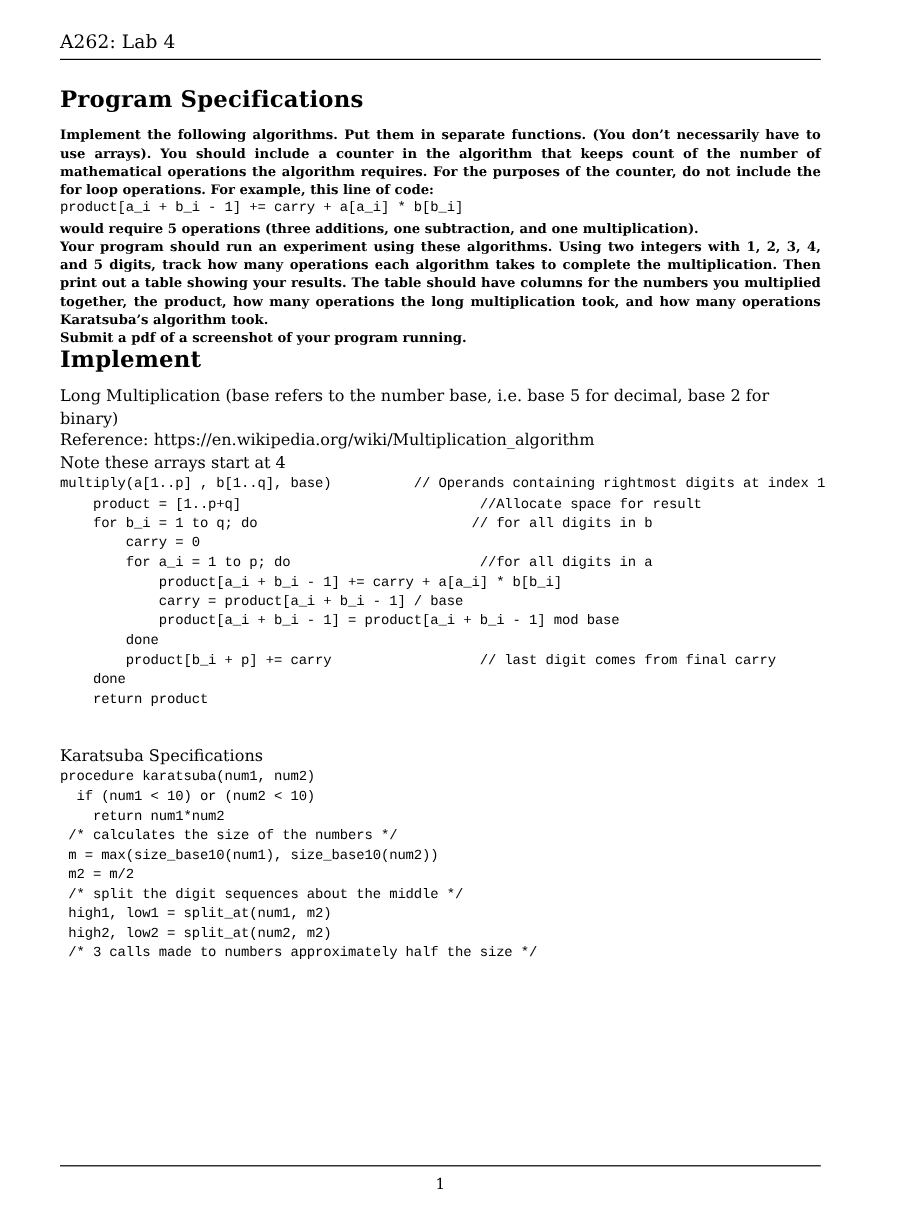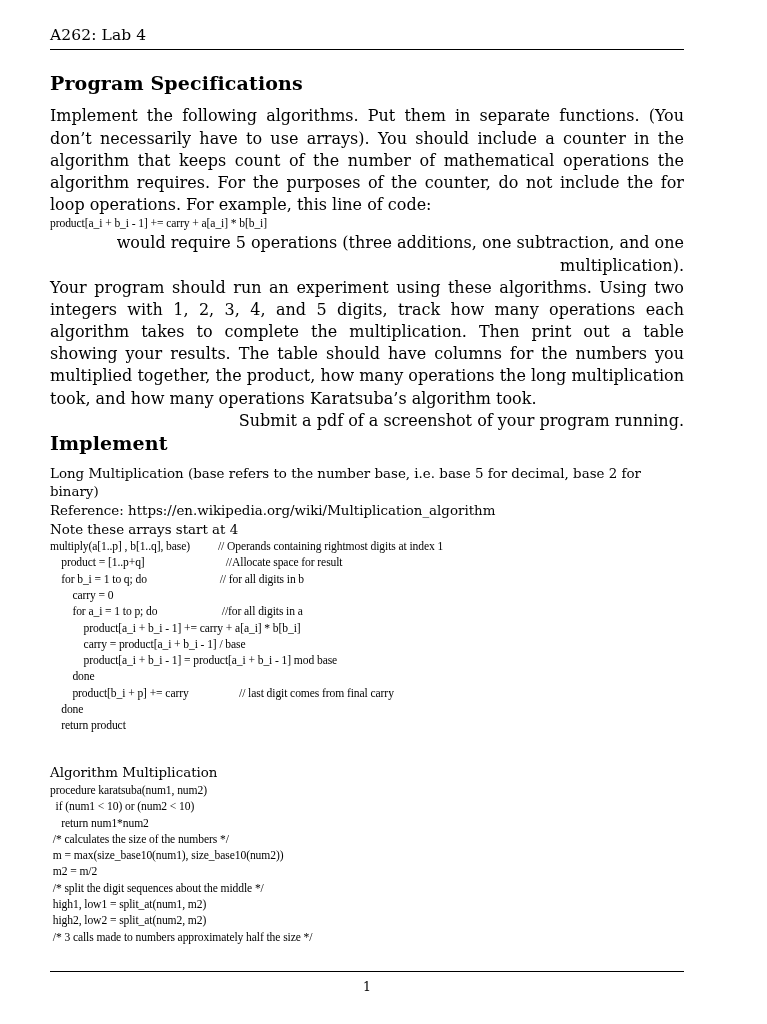--- a/index.html
+++ b/index.html
@@ -48,34 +48,35 @@
     font-weight: bold;
     margin: 0 0 11px 0;
     letter-spacing: 0.15px;
   }
   .sec-algorithms {
     margin-top: 28px;
   }
 
   
   p.body {
-    font-size: 16px;
+    font-size: 11px;
     line-height: 1.385;
     margin: 0;
     text-align: justify;
     text-justify: inter-word;
     hyphens: none;
+    font-weight: bold;
   }
   p.body.tight {
-    text-align: right;
+    text-align: left;
   }
 
   
   pre.code {
-    font-family: Liberation Serif, serif;
+    font-family: Liberation Mono, monospace;
     font-size: 11.6px;
     line-height: 1.405;
     margin: 0;
     white-space: pre;
     color: #000;
     letter-spacing: -0.1px;
   }
   .code-inline-block {
     margin: 17px 0 17px 0;
   }
@@ -152,21 +153,21 @@
             carry = product[a_i + b_i - 1] / base
             product[a_i + b_i - 1] = product[a_i + b_i - 1] mod base
         done
         product[b_i + p] += carry                  // last digit comes from final carry
     done
     return product</pre>
 
     <div class="block-gap-lg"></div>
 
     <div class="lines">
-      <div>Algorithm Multiplication</div>
+      <div>Karatsuba Specifications</div>
     </div>
 
     <pre class="code code-karatsuba">procedure karatsuba(num1, num2)
   if (num1 &lt; 10) or (num2 &lt; 10)
     return num1*num2
  /* calculates the size of the numbers */
  m = max(size_base10(num1), size_base10(num2))
  m2 = m/2
  /* split the digit sequences about the middle */
  high1, low1 = split_at(num1, m2)

